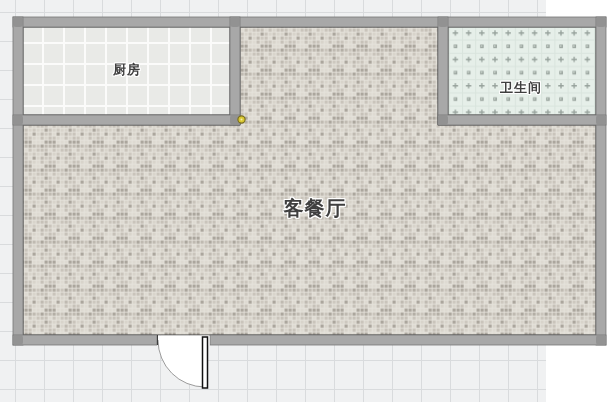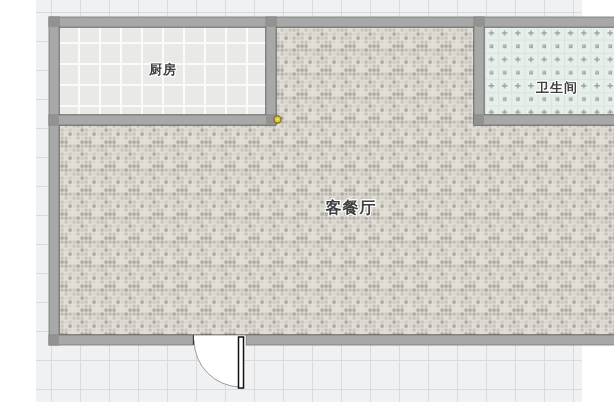--- a/index.html
+++ b/index.html
@@ -8,37 +8,36 @@
     font-family:"DejaVu Sans","Liberation Sans",sans-serif;
   }
   #plan-canvas{
     position:relative;width:546px;height:402px;
     background-color:#f0f1f2;
     background-image:
       linear-gradient(#d9dbdd 1px, transparent 1px),
       linear-gradient(90deg, #d9dbdd 1px, transparent 1px);
     background-size:29px 29px;
     background-position:15px 12px;
-    margin-left:36px;
   }
   #plan-svg{position:absolute;left:0;top:0;}
   .room-label{
     position:absolute;
     transform:translate(-50%,-50%);
     font-weight:bold;
     font-size:13px;
     color:#3f3f3f;
     white-space:nowrap;
     letter-spacing:1px;
     text-shadow:
       -1px -1px 0 #fff, 1px -1px 0 #fff, -1px 1px 0 #fff, 1px 1px 0 #fff,
       -1px 0 0 #fff, 1px 0 0 #fff, 0 -1px 0 #fff, 0 1px 0 #fff;
     user-select:none;
   }
-  .room-label.large{font-size:16px;text-align:center;}
+  .room-label.large{font-size:20px;text-align:center;}
   #label-kitchen{left:127px;top:70px;}
   #label-bathroom{left:521px;top:88px;}
   #label-living{left:315px;top:208px;}
 </style>
 </head>
 <body>
 
 <div id="plan-canvas">
 
   <svg id="plan-svg" width="614" height="402" viewBox="0 0 614 402">

